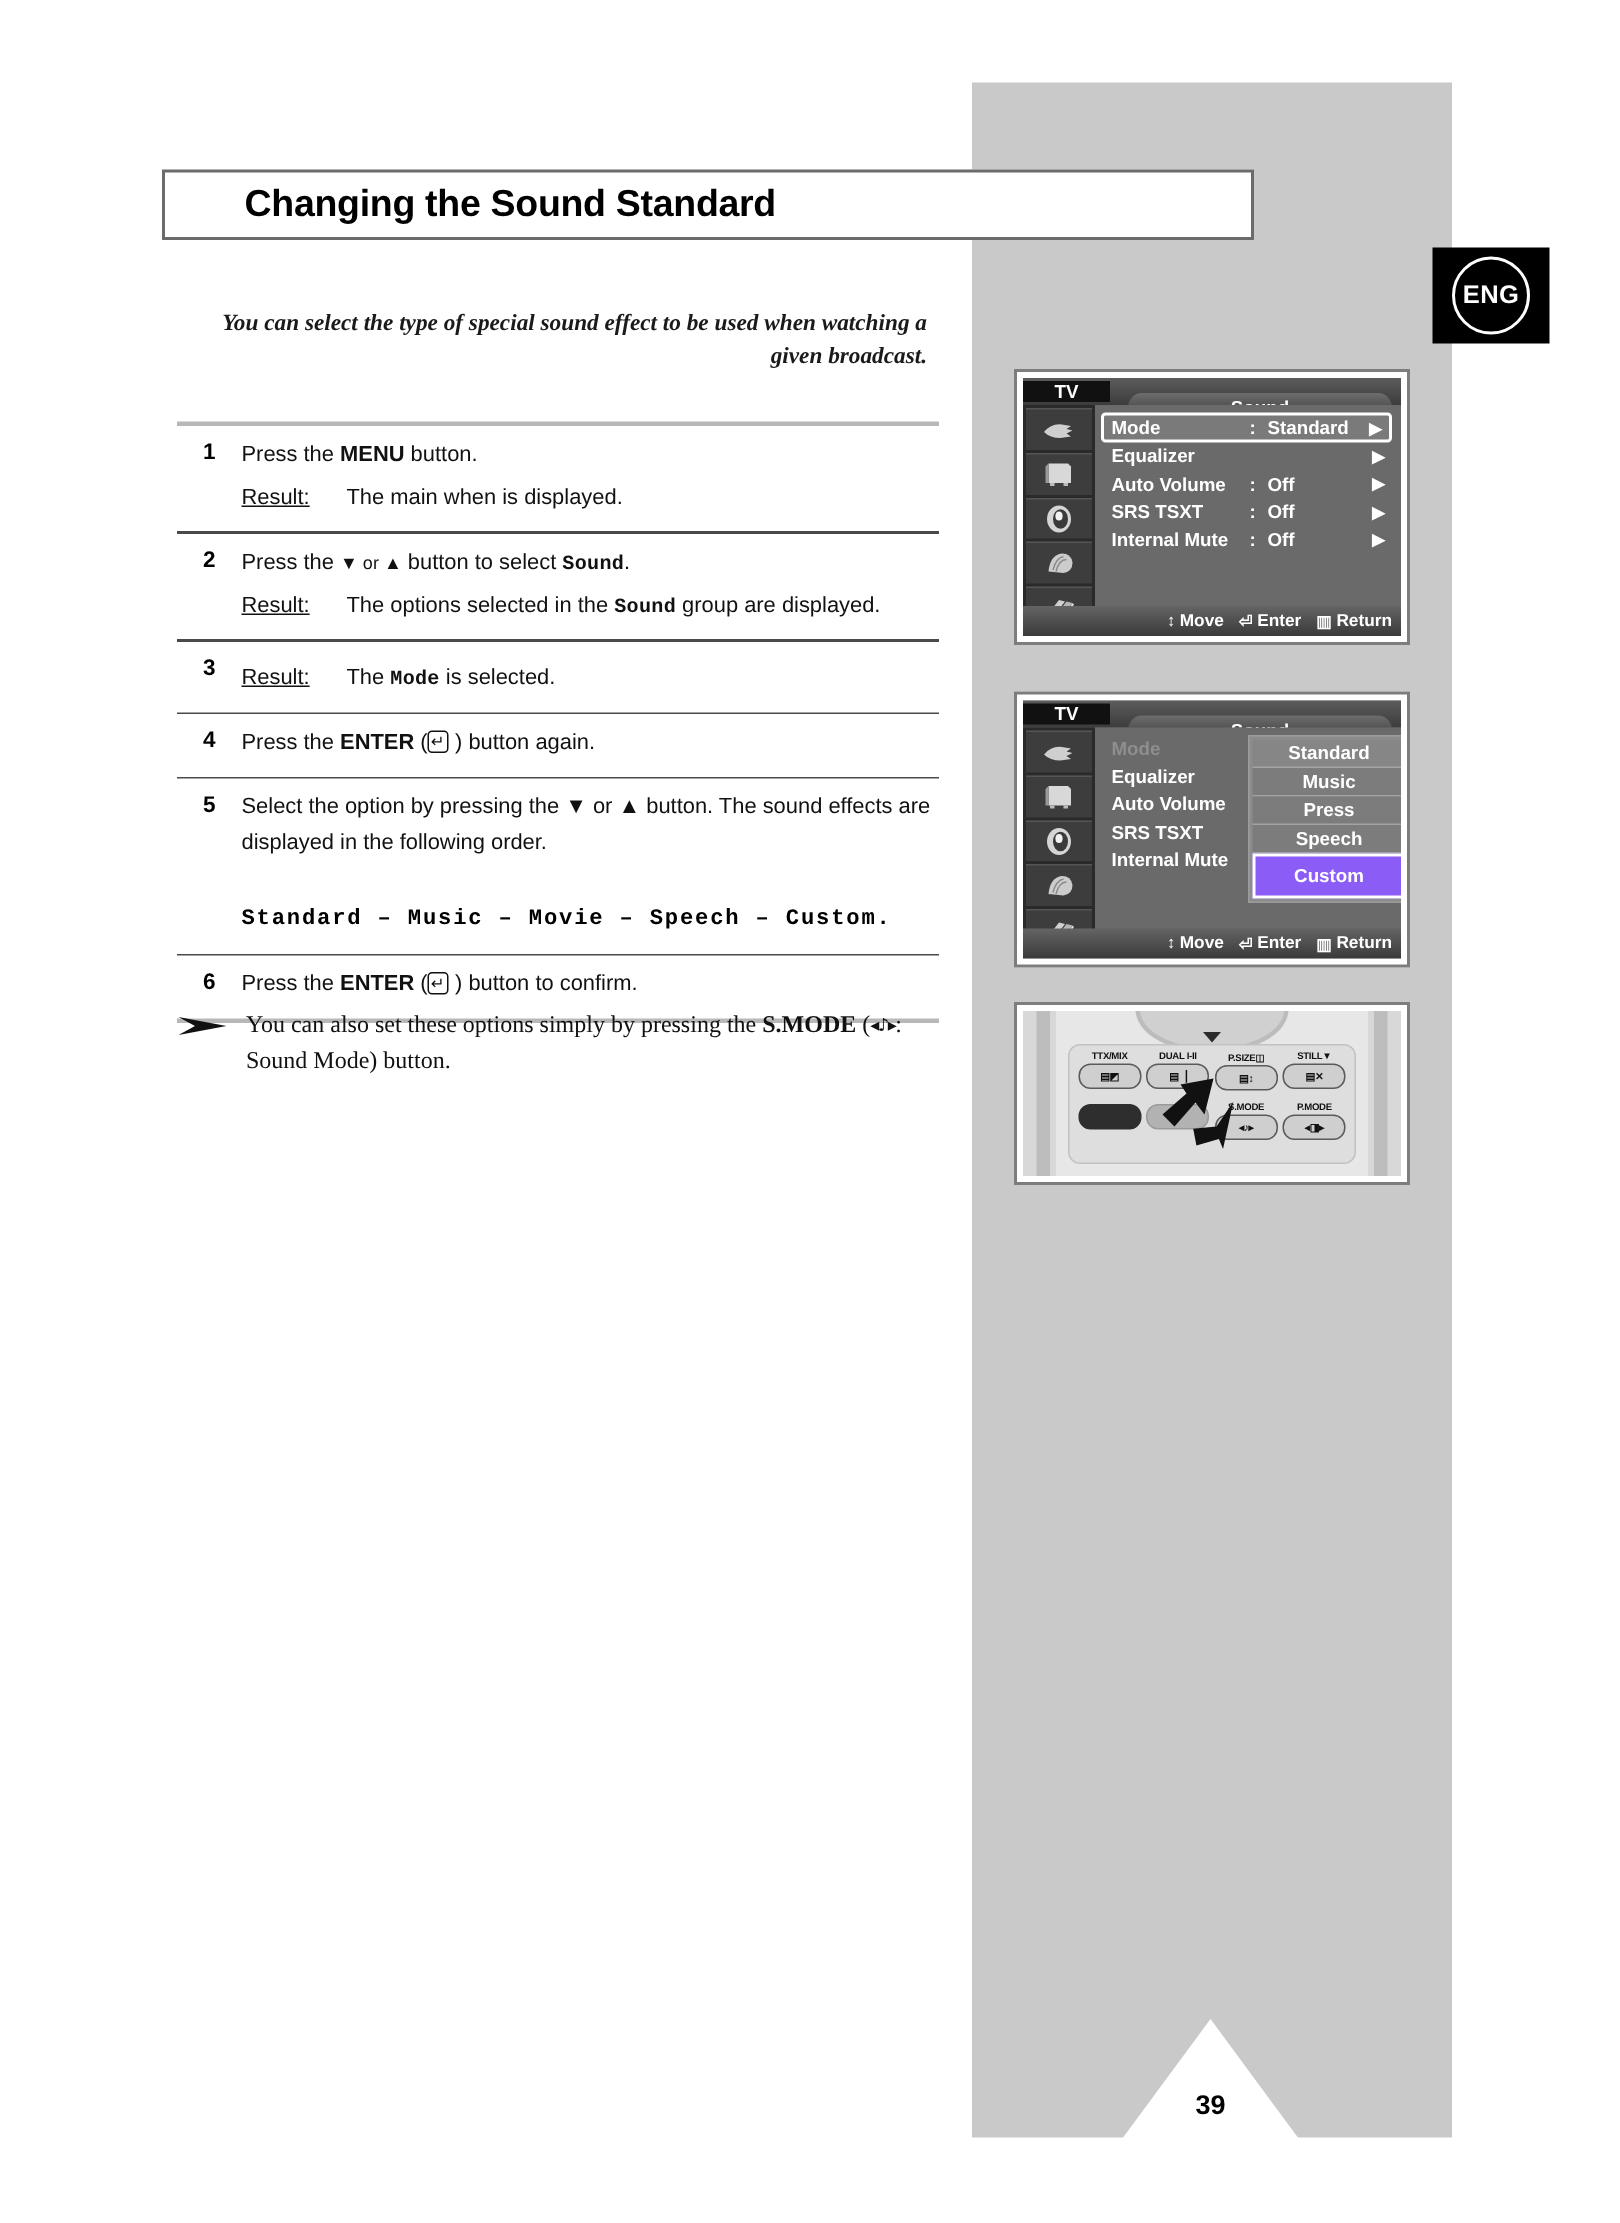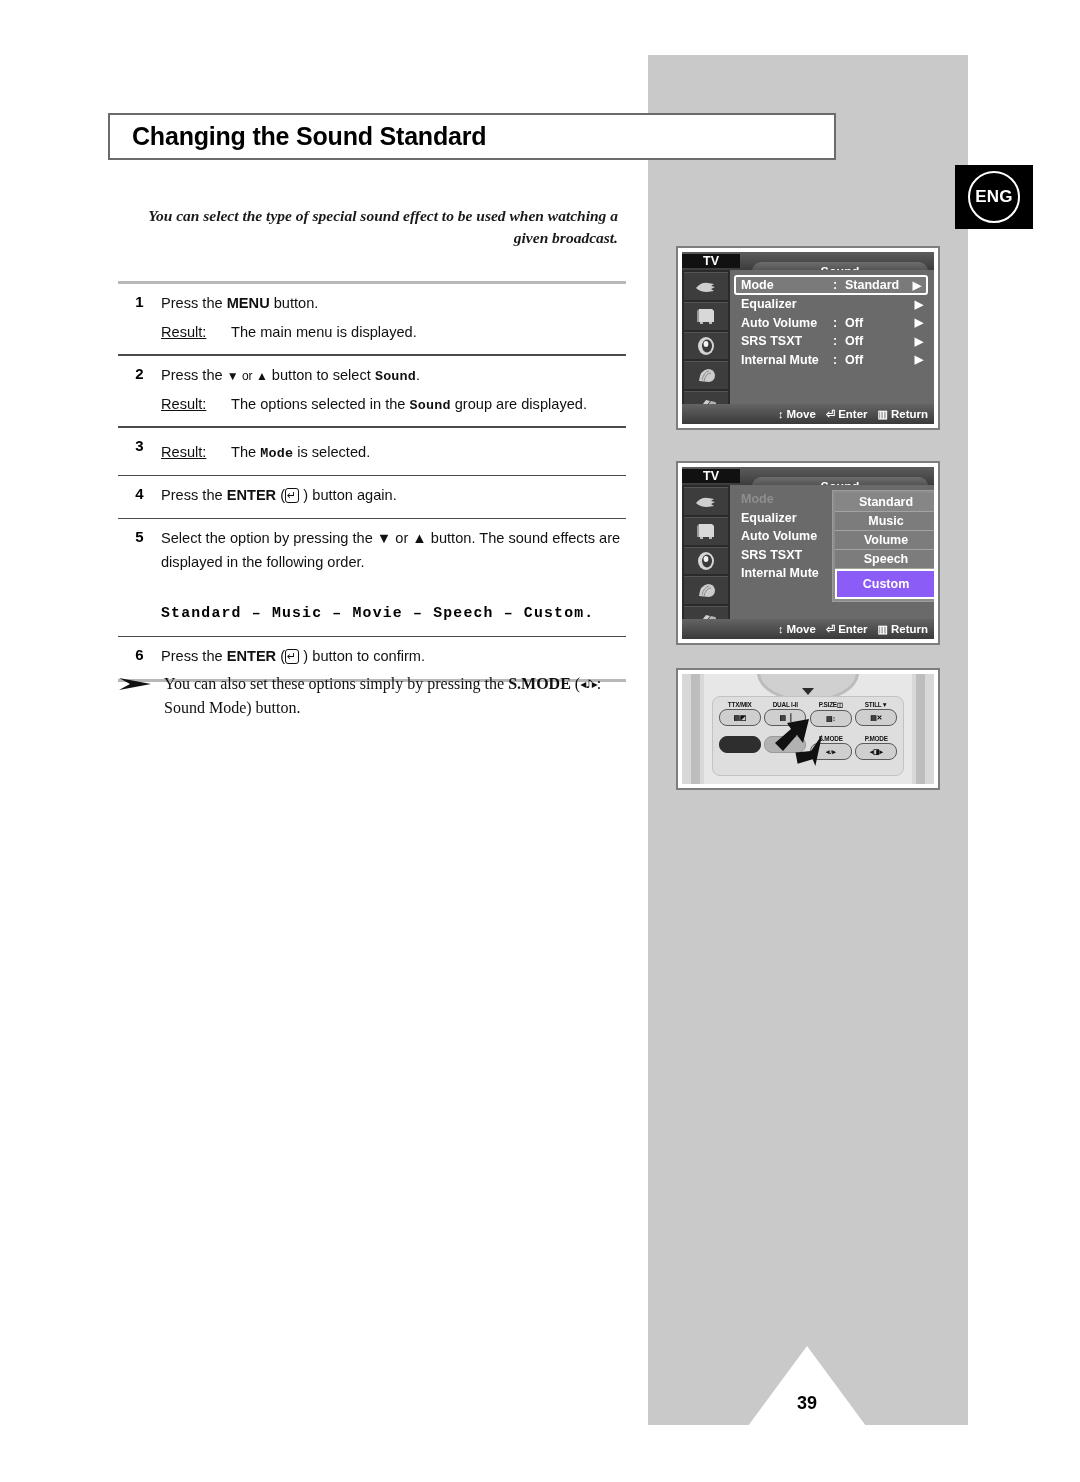--- a/index.html
+++ b/index.html
@@ -27,20 +27,21 @@
     display:flex;align-items:center;justify-content:center;
     color:#fff;font-size:17px;font-weight:bold;letter-spacing:.3px;
   }
 
   
   .title-box{
     position:absolute;left:108px;top:113px;width:728px;height:47px;
     border:2px solid #6b6b6b;background:#fff;
     display:flex;align-items:center;
     box-sizing:border-box;
+    padding-left:31px;
   }
   .title-box h1{
     margin:0 0 0 22px;font-size:25px;font-weight:bold;color:#000;
     letter-spacing:-0.2px;
   }
 
   
   .intro{
     position:absolute;left:118px;top:205px;width:500px;
     font-style:italic;font-weight:bold;font-size:15.5px;line-height:1.42;
@@ -274,21 +275,21 @@
   <div class="rule-thick"></div>
 
   <div class="step">
     <div class="step-num">1</div>
     <div class="step-body">
       <div>
         <span>Press the </span><b class="strong">MENU</b><span> button.</span>
       </div>
       <div class="result-row">
         <div class="result-lbl">Result:</div>
-        <div class="result-txt">The main menu is displayed.</div>
+        <div class="result-txt">The main when is displayed.</div>
       </div>
     </div>
   </div>
 
   <div class="rule-thin"></div>
 
   <div class="step">
     <div class="step-num">2</div>
     <div class="step-body">
       <div>
@@ -523,21 +524,21 @@
           <span class="colon">:</span>
         </div>
         <div class="mrow">
           <span class="lbl">Internal Mute</span>
           <span class="colon">:</span>
         </div>
 
         <div class="dropdown">
           <div class="dd-opt first">Standard</div>
           <div class="dd-opt">Music</div>
-          <div class="dd-opt">Volume</div>
+          <div class="dd-opt">Press</div>
           <div class="dd-opt">Speech</div>
           <div class="dd-opt sel">Custom</div>
         </div>
       </div>
     </div>
     <div class="osd-bottom">
       <span class="bitem">
         <span class="bico">↕</span>
         <span>Move</span>
       </span>

